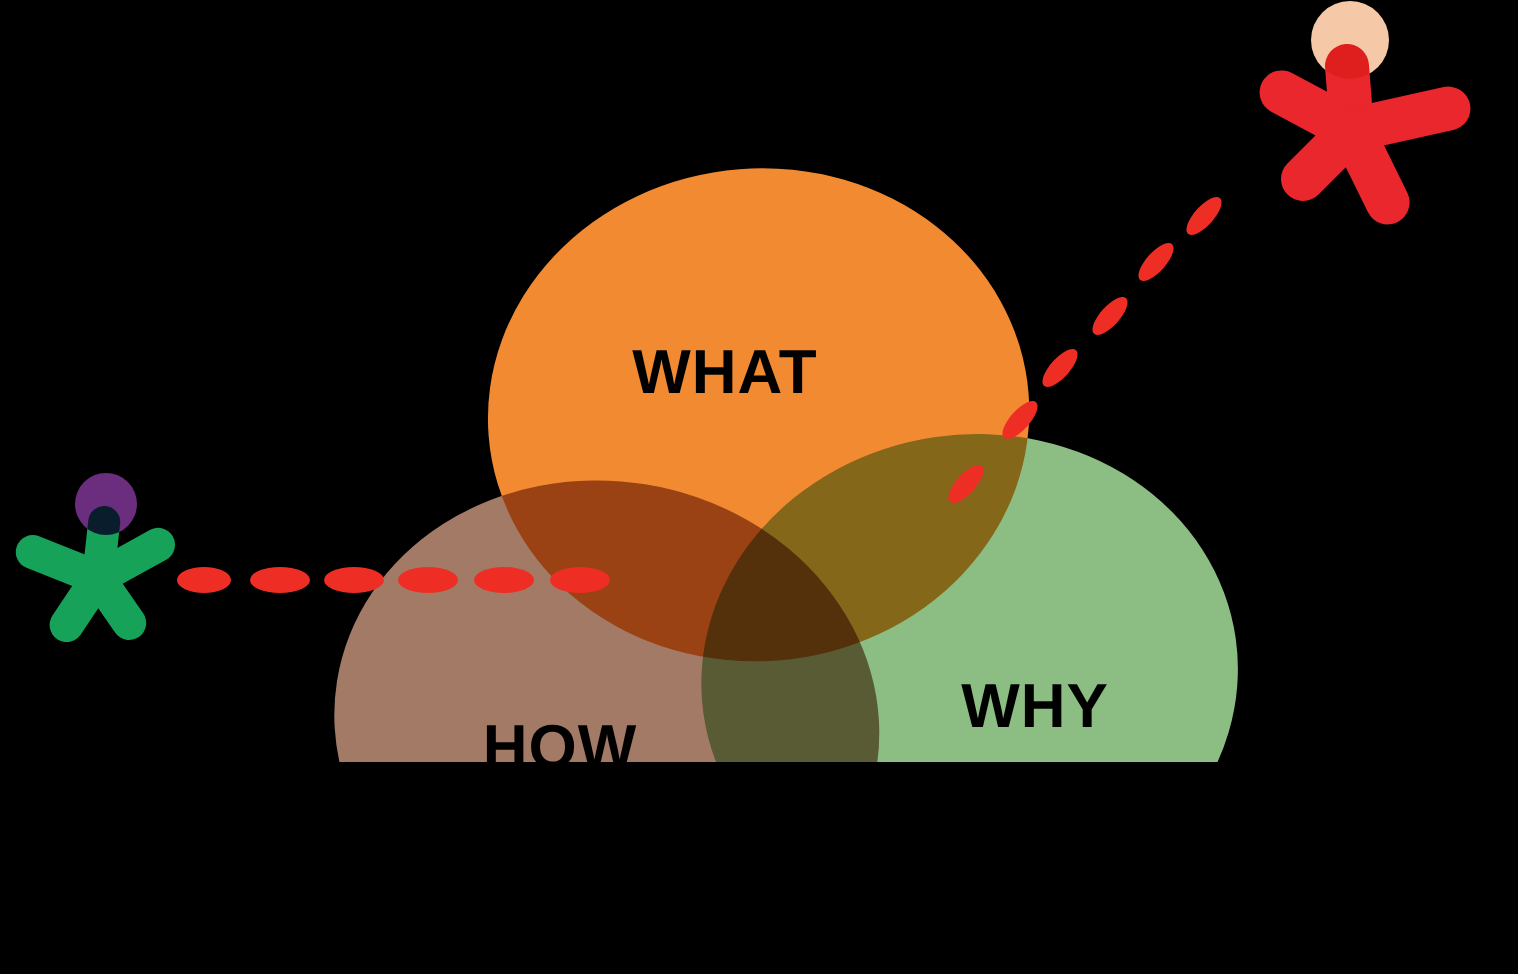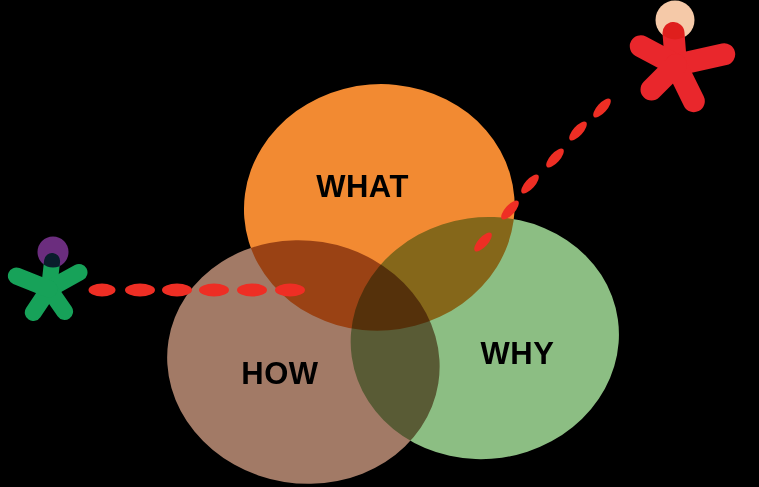--- a/index.html
+++ b/index.html
@@ -1,16 +1,16 @@
 <!DOCTYPE html>
 <html><head>
 <meta charset="utf-8">
 <style>
   html,body{margin:0;padding:0;background:#000;}
-  .stage{position:relative;width:759px;height:487px;background:#000;overflow:hidden;}
+  .stage{position:relative;width:759px;height:381px;background:#000;overflow:hidden;}
   svg{display:block;}
   text{font-family:"Liberation Sans", sans-serif;font-weight:bold;fill:#000;}
 </style>
 </head>
 <body>
 <div class="stage">
 <svg width="759" height="487" viewBox="0 0 759 487" xmlns="http://www.w3.org/2000/svg">
   <rect x="0" y="0" width="759" height="487" fill="#000"></rect>
 
   <g style="isolation:isolate">

